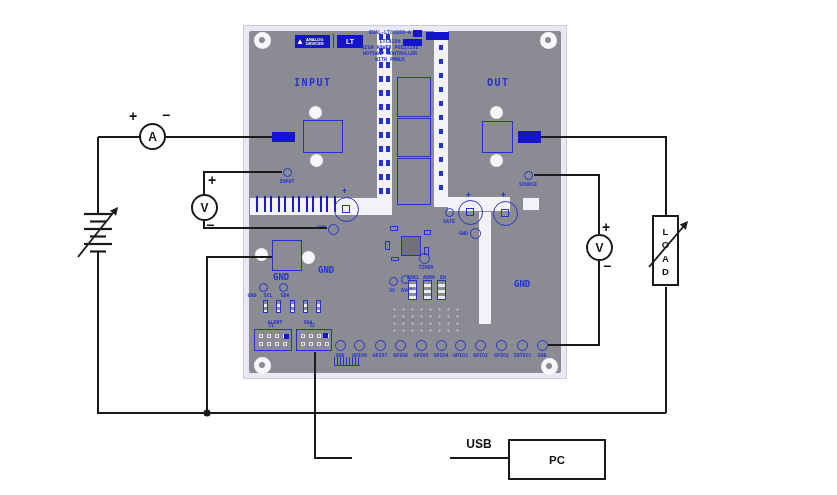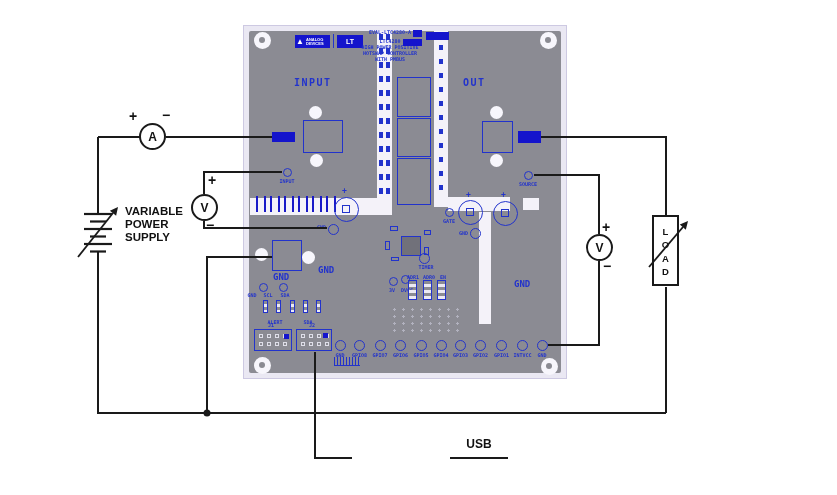--- a/index.html
+++ b/index.html
@@ -73,21 +73,21 @@
     <div class="lbl t5">LTC4280</div>
     <div class="lbl t5">HIGH POWER POSITIVE</div>
     <div class="lbl t5">HOTSWAP CONTROLLER</div>
     <div class="lbl t5">WITH PMBUS</div>
   </div>
   <div class="abs bluebox" style="left:413px;top:30px;width:9px;height:7px;"></div>
   <div class="abs bluebox" style="left:426px;top:32px;width:23px;height:8px;"></div>
   <div class="abs bluebox" style="left:403px;top:39px;width:19px;height:7px;"></div>
 
   <div class="abs lbl t10" style="left:294px;top:77px;">INPUT</div>
-  <div class="abs lbl t10" style="left:463px;top:77px;">OUT</div>
+  <div class="abs lbl t10" style="left:487px;top:77px;">OUT</div>
 
   <div class="abs outl" style="left:303px;top:120px;width:40px;height:33px;"></div>
   <div class="abs bluebox" style="left:272px;top:132px;width:23px;height:10px;"></div>
   <div class="abs outl" style="left:482px;top:121px;width:31px;height:32px;"></div>
   <div class="abs bluebox" style="left:518px;top:131px;width:23px;height:12px;"></div>
   <div class="abs outl" style="left:272px;top:240px;width:30px;height:31px;"></div>
 
   <div class="abs hole" style="left:308.5px;top:105.5px;width:13px;height:13px;"></div>
   <div class="abs hole" style="left:309.5px;top:153.5px;width:13px;height:13px;"></div>
   <div class="abs hole" style="left:489.5px;top:105.5px;width:13px;height:13px;"></div>
@@ -252,28 +252,26 @@
     </div>
   <div class="abs sign" style="left:208px;top:172px;">+</div>
   <div class="abs sign" style="left:206px;top:217px;">−</div>
 
   <div class="abs meter" style="left:586px;top:234px;width:27px;height:27px;">
       <span>V</span>
     </div>
   <div class="abs sign" style="left:602px;top:219px;">+</div>
   <div class="abs sign" style="left:603px;top:258px;">−</div>
 
-  <div class="abs blk" style="left:125px;top:205px;font-size:11.5px;line-height:13px;">
-    <div>VARIABLE</div>
-    <div>POWER</div>
-    <div>SUPPLY</div>
-  </div>
 
   <div class="abs box" style="left:652px;top:215px;width:27px;height:71px;flex-direction:column;font-size:9.5px;line-height:13.5px;padding-top:2px;">
     <div>L</div>
     <div>O</div>
     <div>A</div>
     <div>D</div>
   </div>
 
   <div class="abs blk" style="left:463px;top:437px;width:32px;text-align:center;font-size:12px;">USB</div>
+  <div class="abs box" style="left:508px;top:439px;width:98px;height:41px;font-size:11.5px;">
+      <span>PC</span>
+    </div>
 
 </div>
 
 </body></html>

